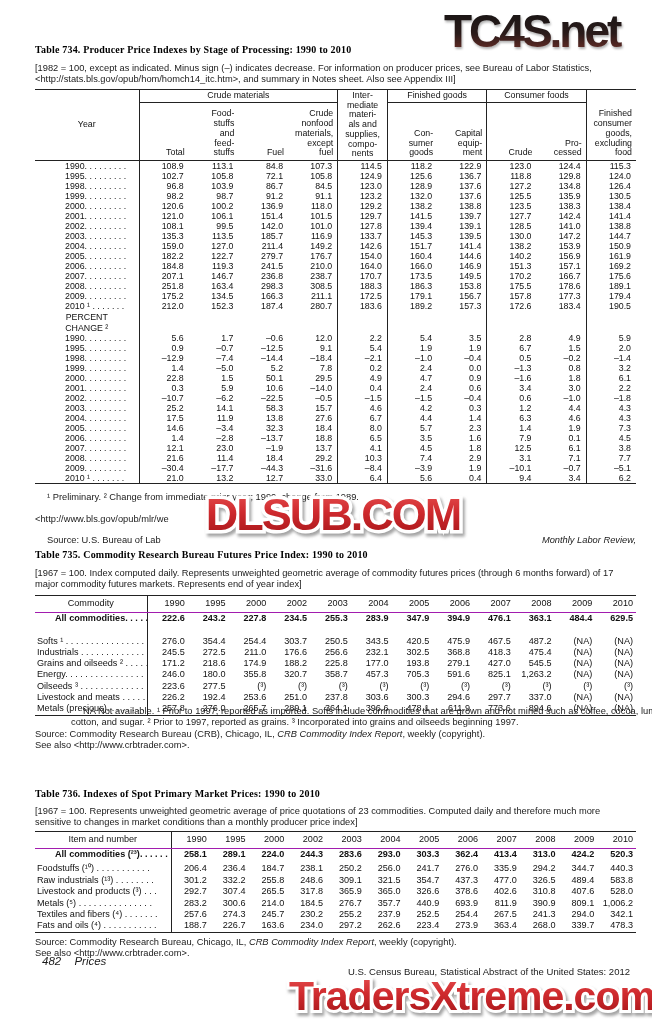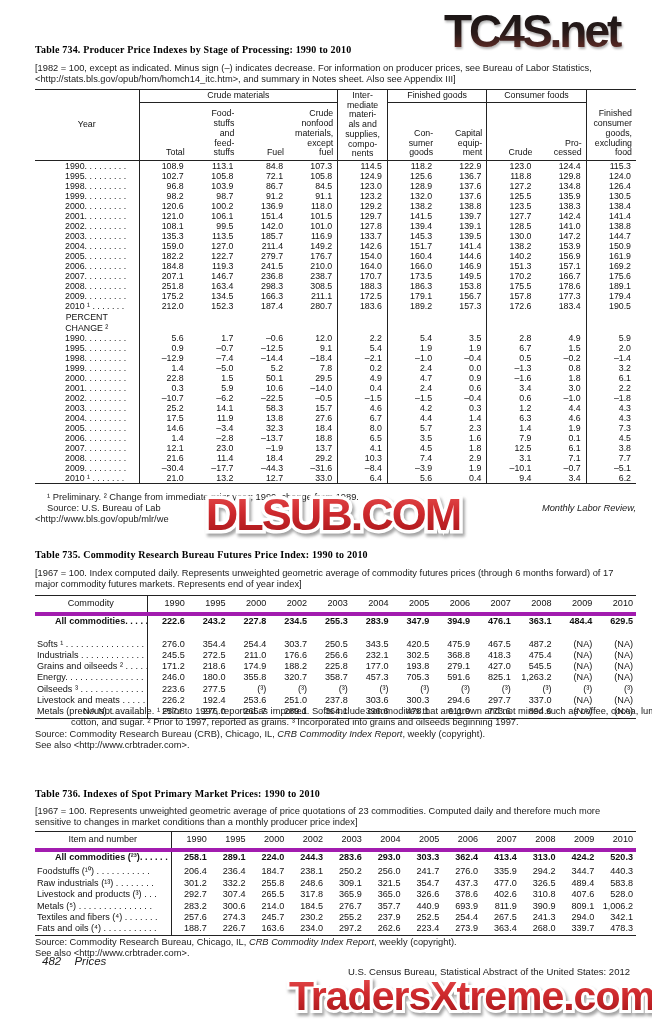--- a/index.html
+++ b/index.html
@@ -25,36 +25,36 @@
   #t734 thead th.interm{text-align:center;vertical-align:top;padding:1px 0 0 0;}
   #t734 thead tr.r1{height:13px;}
   #t734 thead tr.r2{height:58px;}
   #t734 tbody td{font-size:8.8px;line-height:10px;white-space:nowrap;}
   #t734 tbody td.num{text-align:right;padding-right:5px;}
   #t734 tbody td.stub{padding-left:30px;overflow:hidden;}
   #t734 tbody tr.section td{line-height:10.5px;}
   #t734 tbody tr.section td.stub{padding:1px 0 0 0;text-align:center;}
   
   .ctable thead th{font-weight:normal;font-size:9.1px;line-height:11px;
-    text-align:right;padding:2px 3px 3px 0;border-bottom:4px solid #a21caf;}
+    text-align:right;padding:2px 3px 3px 0;border-bottom:1px solid #a21caf;}
   .ctable thead th.stubh{text-align:center;padding:2px 0 3px 0;}
   .ctable tbody td{font-size:9.1px;white-space:nowrap;}
   #t735 tbody td{line-height:11.3px;}
   #t736 tbody td{line-height:11.4px;}
   .ctable tbody td.num{text-align:right;padding-right:3px;}
   .ctable tbody td.stub{padding-left:2px;overflow:hidden;}
   .ctable tbody tr.bold td{font-weight:bold;}
   .ctable tbody tr.bold td.stub{padding-left:20px;}
   .ctable tbody tr.spacer td{line-height:7px;font-size:1px;}
   #t736 tbody tr.spacer td{line-height:3px;}
   
   .pagefoot{font-size:11.5px;color:#1a1a1a;}
   .census{font-size:9.5px;color:#1a1a1a;white-space:nowrap;}
   .ital{font-style:italic;}
-  .srcflex{display:flex;width:601px;}
+  .srcflex{display:flex;width:601px;margin-top:32px;}
   .srcflex .gap{flex:1;}
   
   .wm{pointer-events:none;}
   #wm-mid-svg{filter:drop-shadow(2px 3px 1.5px rgba(90,90,90,.55));}
   #wm-bot-svg{filter:drop-shadow(2px 3px 1.5px rgba(90,90,90,.55));}
   #wm-top-svg{filter:drop-shadow(1px 2px 1px rgba(0,0,0,.30));}
 </style>
 </head>
 <body>
 

